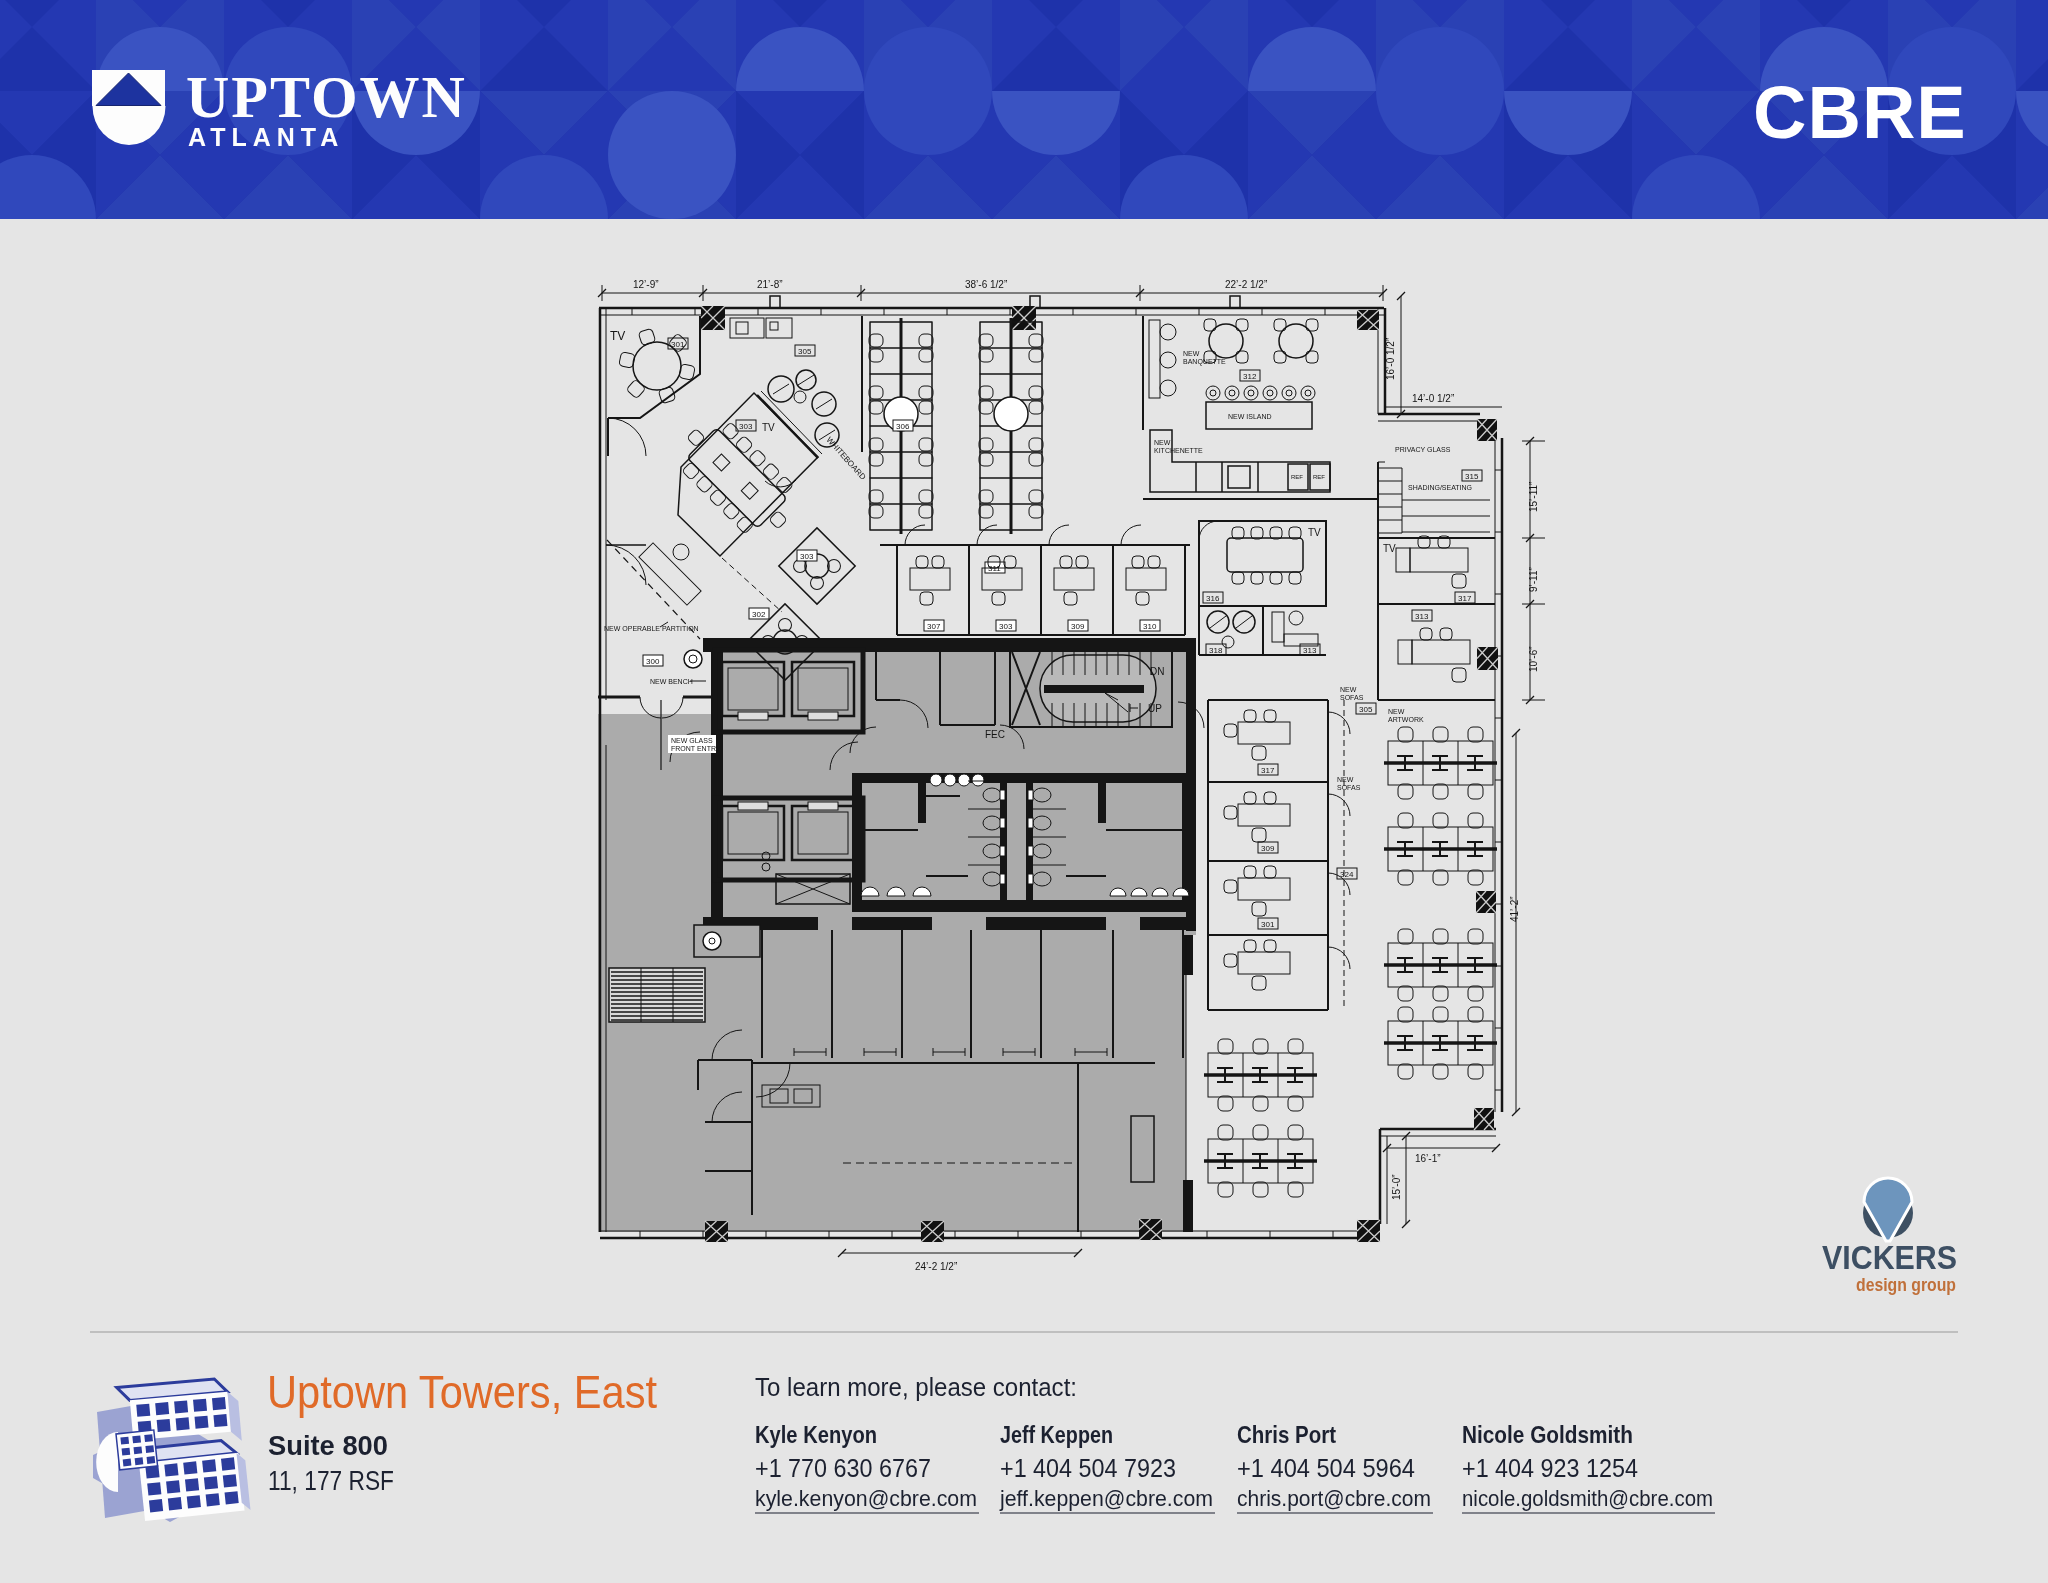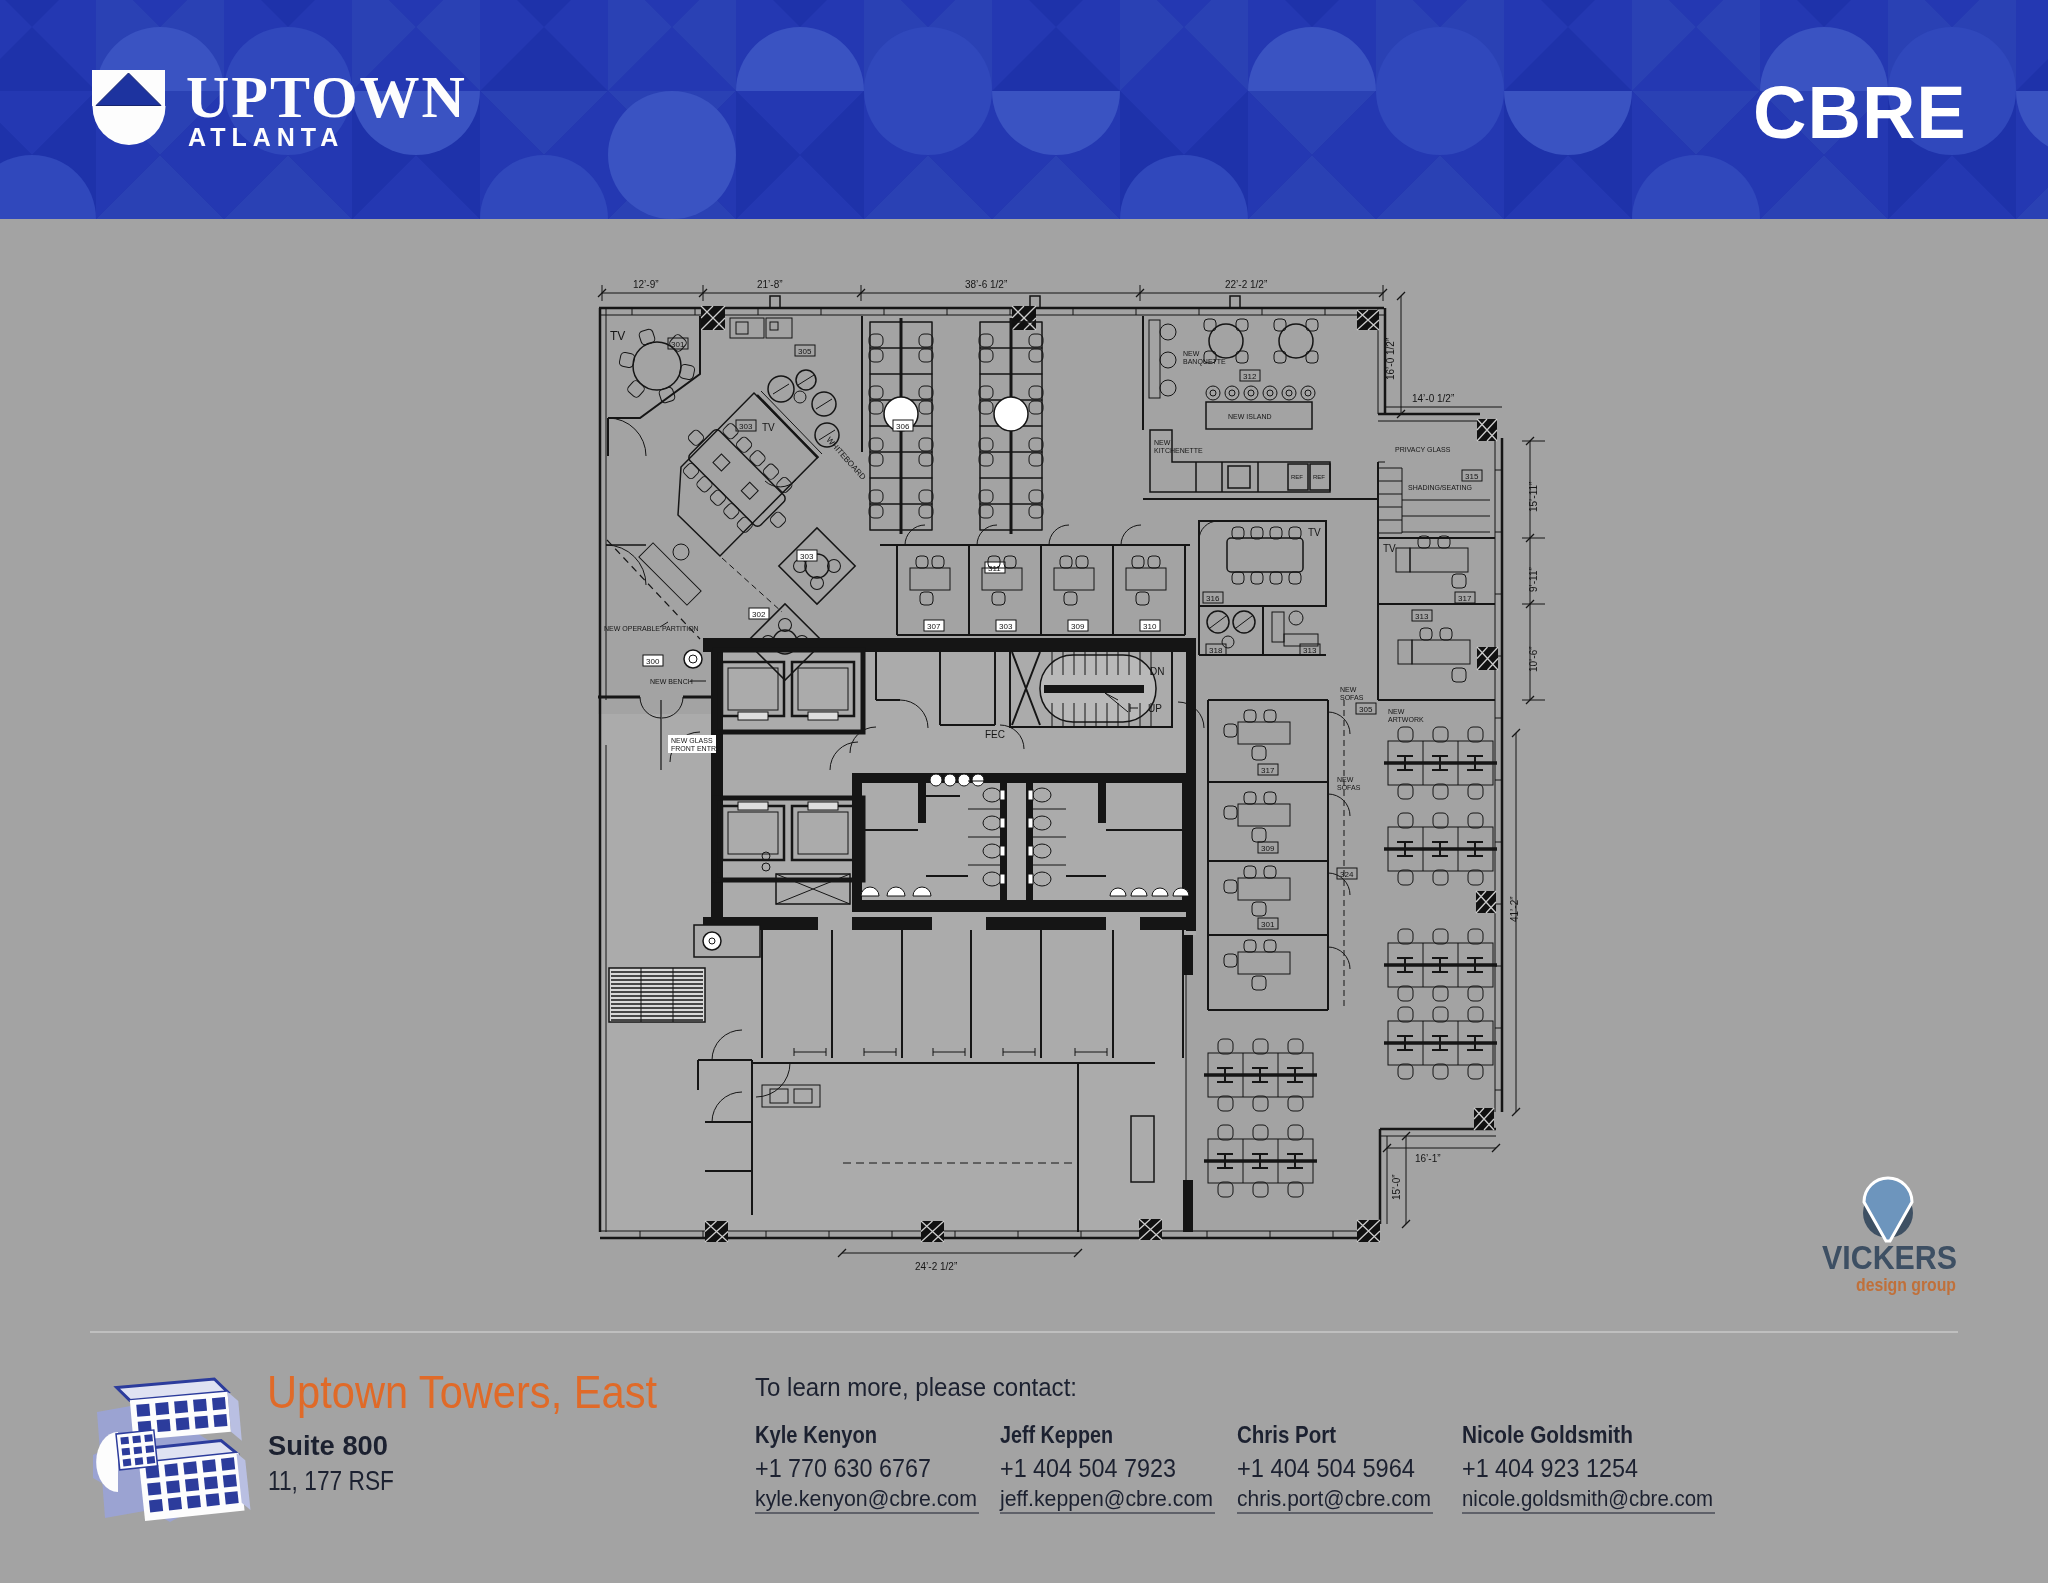--- a/index.html
+++ b/index.html
@@ -1,16 +1,16 @@
 <!DOCTYPE html>
 <html><head>
 <meta charset="utf-8">
 <style>
   html,body { margin:0; padding:0; background:#ffffff; }
-  .page { position:relative; width:2048px; height:1583px; background:#a3a3a3; overflow:hidden;
+  .page { position:relative; width:2048px; height:1583px; background:#e5e5e5; overflow:hidden;
           font-family:"Liberation Sans", sans-serif; }
 </style>
 </head>
 <body>
 <div class="page">
 <svg width="2048" height="1583" viewBox="0 0 2048 1583" font-family="Liberation Sans, sans-serif">
 <defs>
         <clipPath id="hdrclip">
           <rect x="0" y="0" width="2048" height="219"></rect>
         </clipPath>

